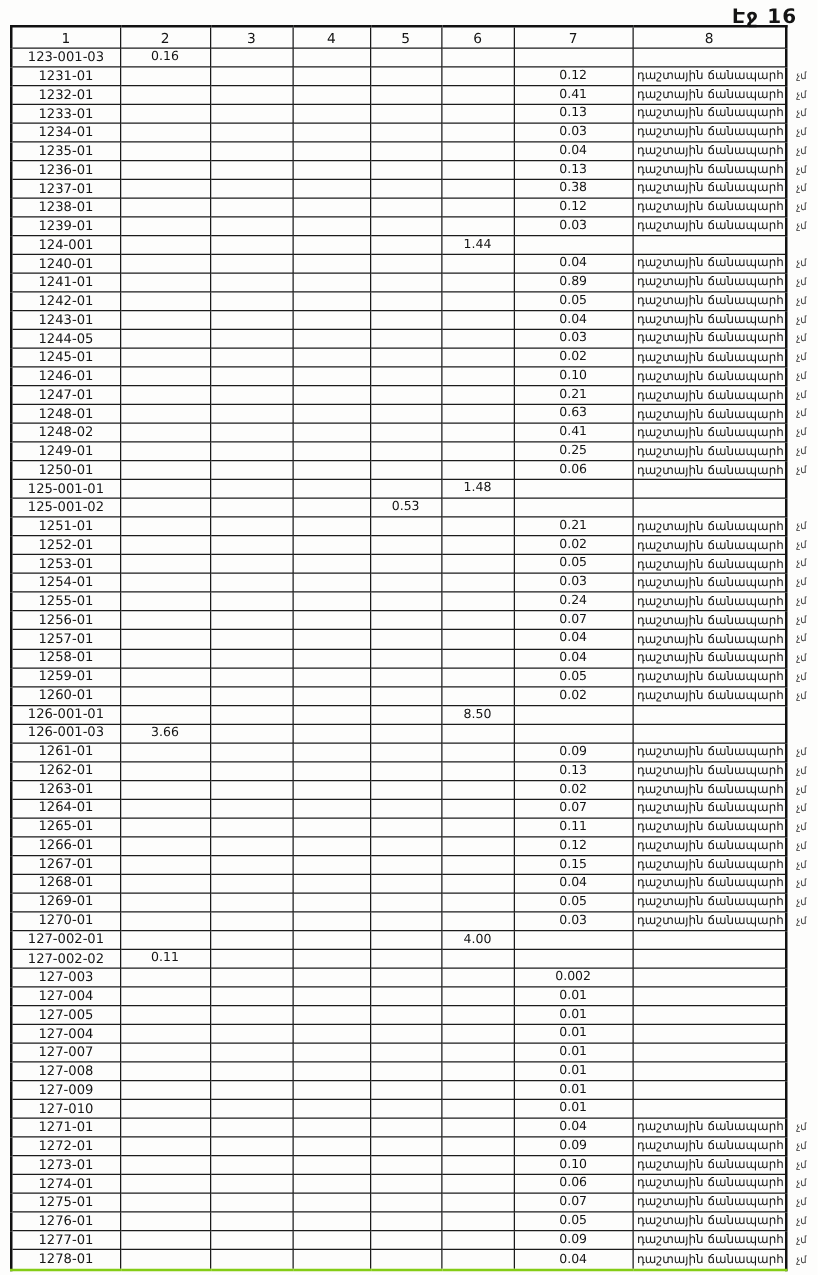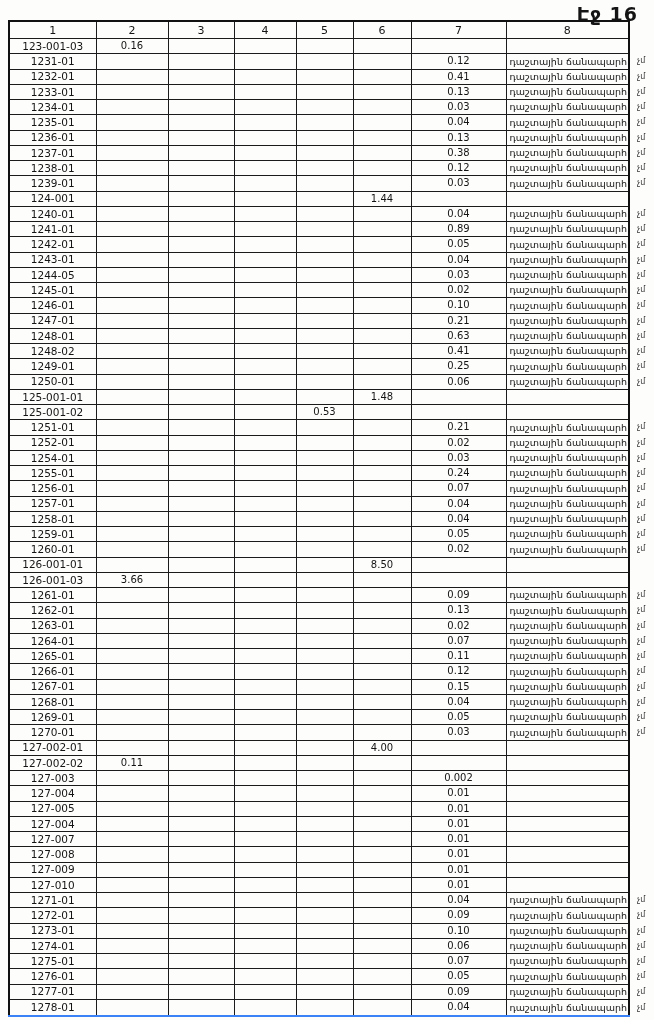--- a/index.html
+++ b/index.html
@@ -6,21 +6,21 @@
   body {
     width:654px; height:1020px;
     background:#ffffff;
     font-family:"DejaVu Sans", sans-serif;
     color:#141414;
     overflow:hidden;
   }
   .sheet { position:relative; width:654px; height:1020px; background:#fdfdfc; }
   .page-label {
     position:absolute; top:3px; right:16px;
-    font-size:19px; font-weight:bold; letter-spacing:1px;
+    font-size:16px; font-weight:bold; letter-spacing:1px;
   }
   table.main {
     position:absolute; left:8px; top:20px;
     width:646px; height:997px;
     border-collapse:collapse; table-layout:fixed;
     font-size:10px;
   }
   col.c1{width:87px} col.c2{width:72px} col.c3{width:66px} col.c4{width:62px}
   col.c5{width:57px} col.c6{width:58px} col.c7{width:95px} col.c8{width:123px}
   col.cn{width:26px}
@@ -31,21 +31,21 @@
     line-height:1;
     white-space:nowrap;
     overflow:hidden;
     height:13px;
   }
   thead th { font-size:11px; font-weight:normal; height:16px; border-top:2px solid #111; }
   td.c1 { font-size:10.5px; }
   td.c1, th.c1 { border-left:2px solid #111; }
   td.c8, th.c8 { border-right:2px solid #111; }
   td.c8 { text-align:left; padding-left:3px; font-size:9.5px; }
-  tr:last-child td { border-bottom:2px solid #3b82f6; }
+  tr:last-child td { border-bottom:2px solid #84cc16; }
   th.note, td.note {
     border:none !important;
     background:transparent;
     font-size:8px; color:#3a3a3a;
     text-align:left; padding-left:7px;
   }
 </style>
 </head>
 <body>
 
@@ -369,20 +369,31 @@
           <td class="c2"></td>
           <td class="c3"></td>
           <td class="c4"></td>
           <td class="c5"></td>
           <td class="c6"></td>
           <td class="c7">0.02</td>
           <td class="c8">դաշտային ճանապարհ</td>
           <td class="note">չմ</td>
         </tr>
         <tr>
+          <td class="c1">1253-01</td>
+          <td class="c2"></td>
+          <td class="c3"></td>
+          <td class="c4"></td>
+          <td class="c5"></td>
+          <td class="c6"></td>
+          <td class="c7">0.05</td>
+          <td class="c8">դաշտային ճանապարհ</td>
+          <td class="note">չմ</td>
+        </tr>
+        <tr>
           <td class="c1">1254-01</td>
           <td class="c2"></td>
           <td class="c3"></td>
           <td class="c4"></td>
           <td class="c5"></td>
           <td class="c6"></td>
           <td class="c7">0.03</td>
           <td class="c8">դաշտային ճանապարհ</td>
           <td class="note">չմ</td>
         </tr>

